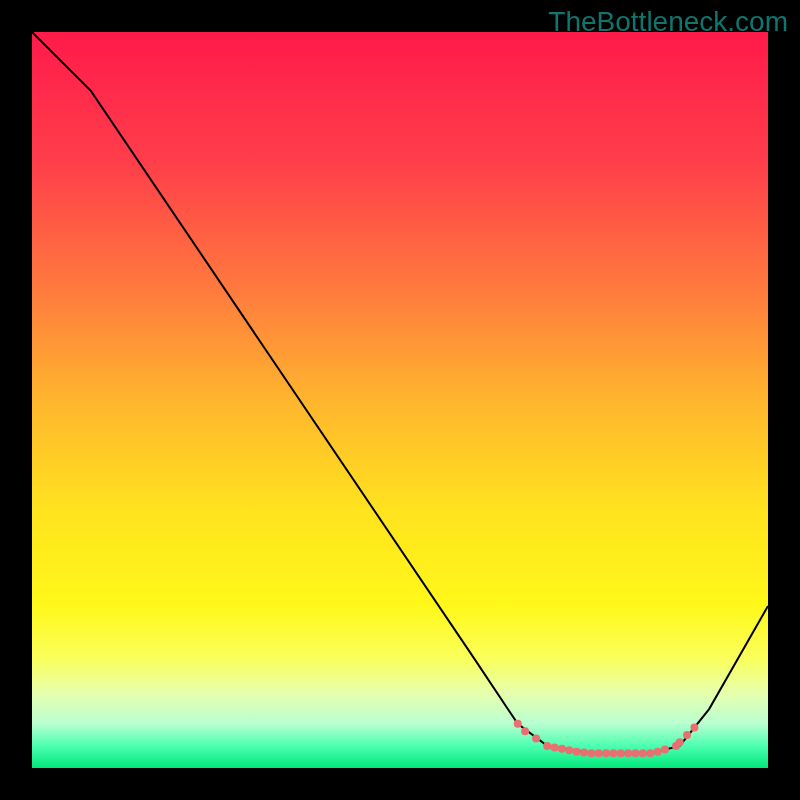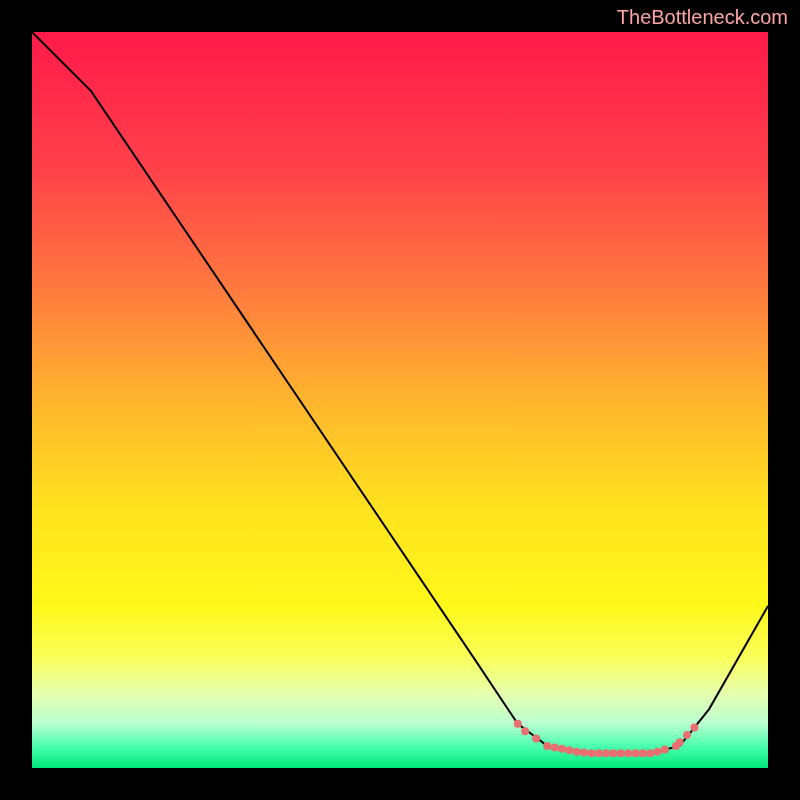--- a/index.html
+++ b/index.html
@@ -8,22 +8,22 @@
     height: 800px;
     background: #000;
     position: relative;
     font-family: Arial, sans-serif;
     overflow: hidden;
   }
   .watermark {
     position: absolute;
     top: 6px;
     right: 12px;
-    color: #fca5a5;
-    font-size: 20px;
+    color: #0f766e;
+    font-size: 28px;
     font-weight: 500;
     z-index: 10;
   }
   .chart-area {
     position: absolute;
     left: 32px;
     top: 32px;
     width: 736px;
     height: 736px;
   }

